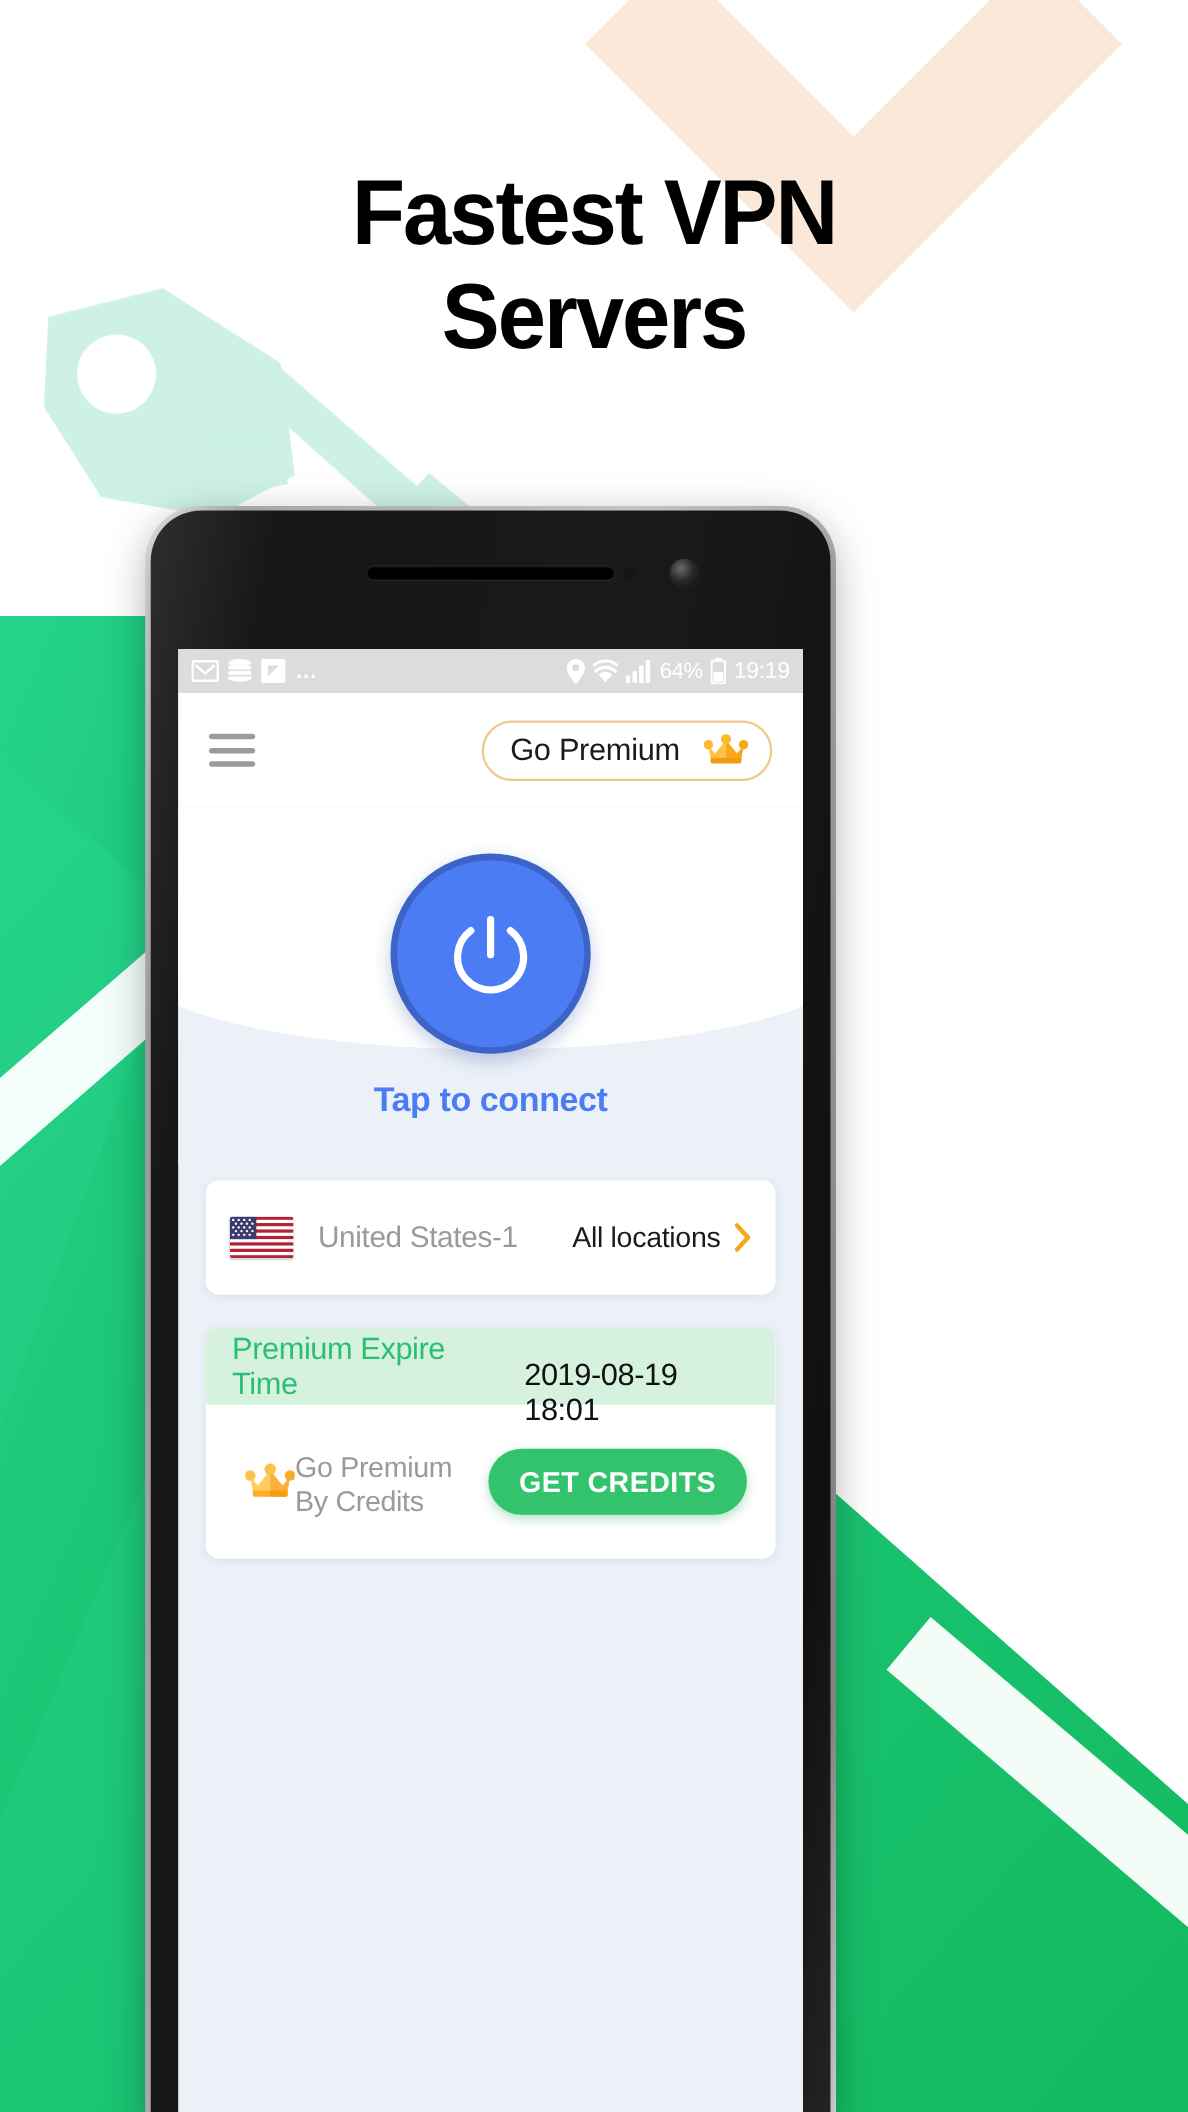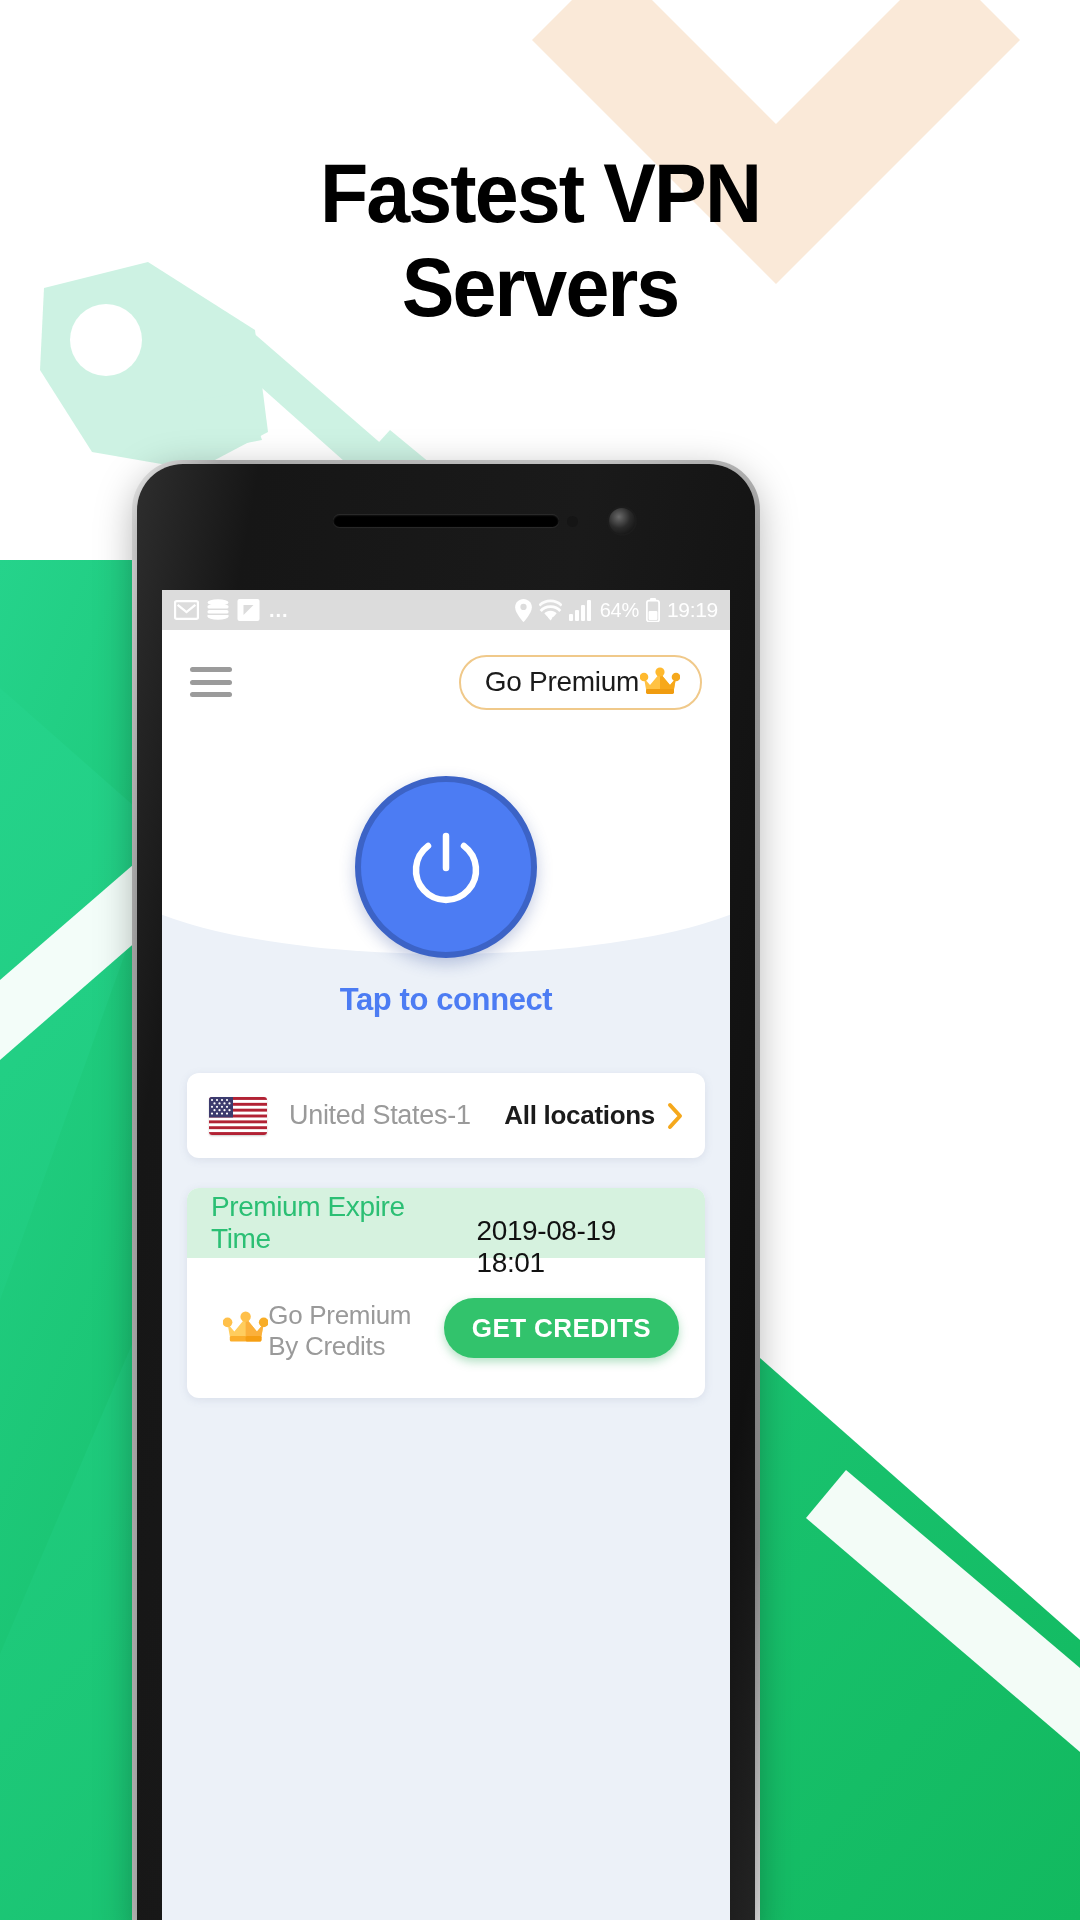--- a/index.html
+++ b/index.html
@@ -81,21 +81,21 @@
 
   
   .appbar{
     position:relative;height:104px;background:#ffffff;
     display:flex;align-items:center;justify-content:space-between;
     padding:0 28px;box-sizing:border-box;
   }
   .hamburger{width:42px;height:30px;display:flex;flex-direction:column;justify-content:space-between;cursor:pointer;}
   .hamburger i{display:block;height:5px;border-radius:3px;background:#9b9b9b;}
   .premium-btn{
-    display:flex;align-items:center;gap:1px;
+    display:flex;align-items:center;gap:22px;
     height:55px;padding:0 20px 0 24px;box-sizing:border-box;
     border:2px solid #F0C98A;border-radius:30px;background:#fff;
     cursor:pointer;
   }
   .premium-btn .lbl{font-size:28px;color:#1b1b1b;letter-spacing:-.3px;}
 
   
   .hero{position:relative;height:325px;background:#ECF1F8;overflow:hidden;}
   .hero-white{
     position:absolute;left:-60px;top:-300px;width:688px;height:520px;
@@ -116,27 +116,27 @@
     font-size:31px;font-weight:bold;color:#4C7CF3;letter-spacing:-.4px;
   }
 
   
   .cards{position:relative;padding:0 25px;box-sizing:border-box;}
   .card{
     background:#fff;border-radius:12px;
     box-shadow:0 2px 8px rgba(90,110,150,.13);
   }
   .loc-card{
-    margin-top:14px;height:85px;
+    margin-top:14px;height:104px;
     display:flex;align-items:center;padding:0 22px;box-sizing:border-box;cursor:pointer;
   }
   .flag{width:58px;height:38px;border-radius:3px;overflow:hidden;flex:0 0 auto;box-shadow:0 1px 2px rgba(0,0,0,.2);}
   .loc-name{margin-left:22px;font-size:27px;color:#9a9a9a;letter-spacing:-.3px;}
   .loc-right{margin-left:auto;display:flex;align-items:center;gap:12px;}
-  .loc-all{font-size:26px;color:#1b1b1b;font-weight:bold;letter-spacing:-.3px;}
+  .loc-all{font-size:26px;color:#1b1b1b;font-weight:normal;letter-spacing:-.3px;}
 
   .prem-card{margin-top:30px;border-radius:12px;overflow:hidden;background:#fff;
     box-shadow:0 2px 8px rgba(90,110,150,.13);}
   .prem-head{
     background:#D6F2DF;height:70px;display:flex;align-items:center;
     padding:0 24px;box-sizing:border-box;gap:18px;
   }
   .prem-head .t1{font-size:28px;color:#2BBF74;letter-spacing:-.4px;}
   .prem-head .t2{font-size:28px;color:#111;letter-spacing:-.4px;margin-top:48px;}
   .prem-body{

